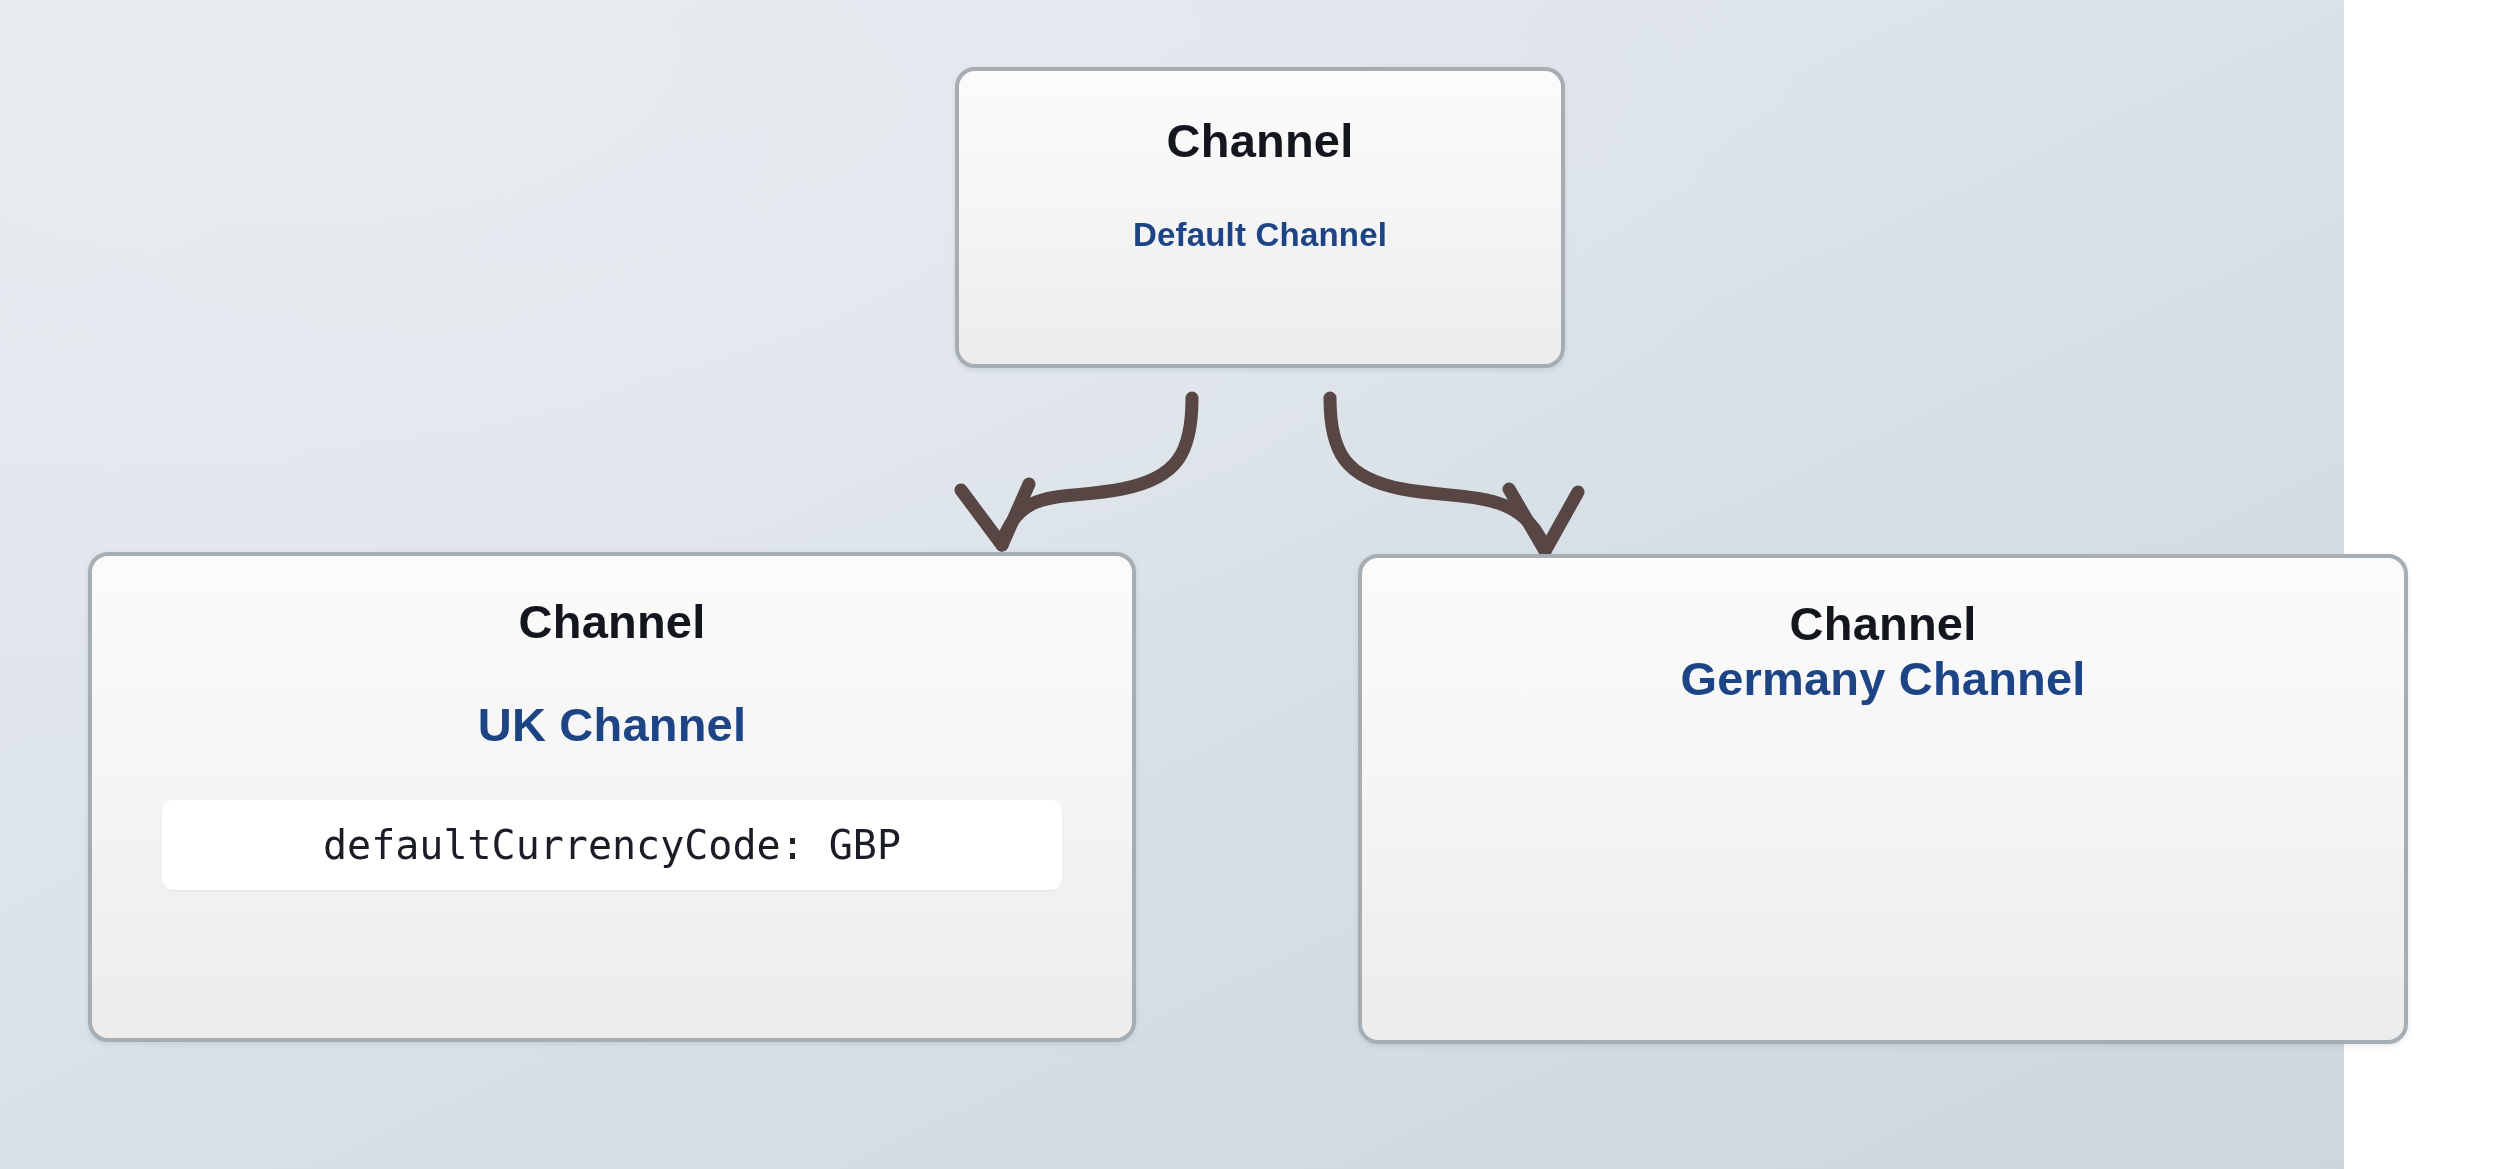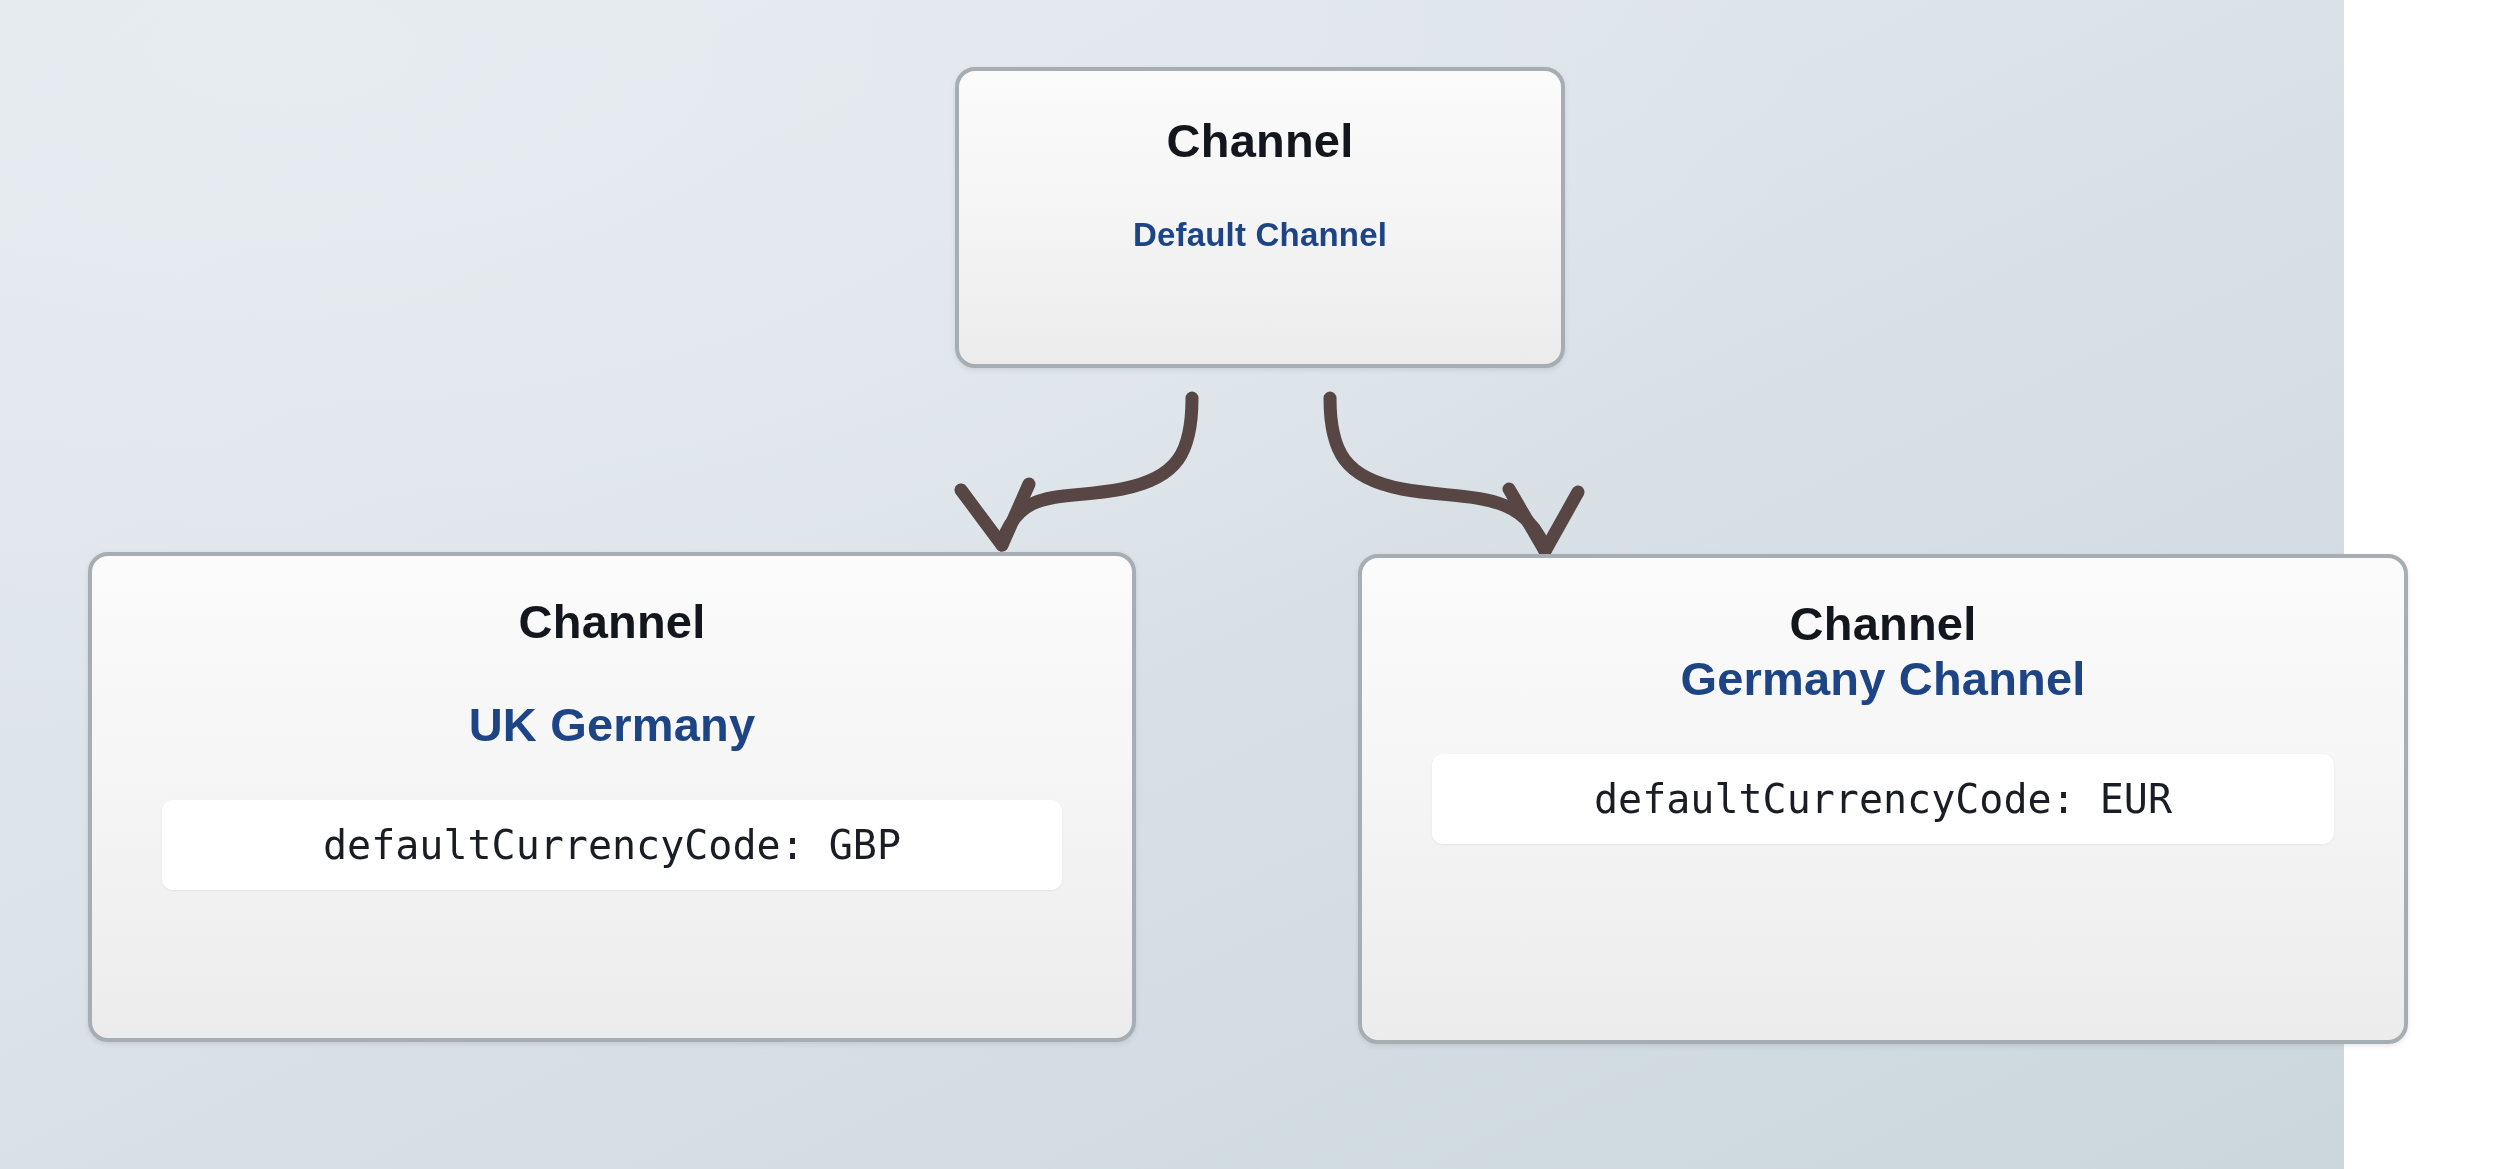--- a/index.html
+++ b/index.html
@@ -152,31 +152,26 @@
     </g>
   </svg>
 
   <div class="node" id="node-root">
     <div class="node-type">Channel</div>
     <div class="node-name">Default Channel</div>
   </div>
 
   <div class="node" id="node-uk">
     <div class="node-type">Channel</div>
-    <div class="node-name">UK Germany</div>
+    <div class="node-name">UK Channel</div>
     <div class="props">
       <div class="prop-row">
         <span>defaultCurrencyCode: GBP</span>
       </div>
     </div>
   </div>
 
   <div class="node" id="node-de">
     <div class="node-type">Channel</div>
     <div class="node-name">Germany Channel</div>
-    <div class="props">
-      <div class="prop-row">
-        <span>defaultCurrencyCode: EUR</span>
-      </div>
-    </div>
   </div>
 
 </div>
 
 </body></html>

